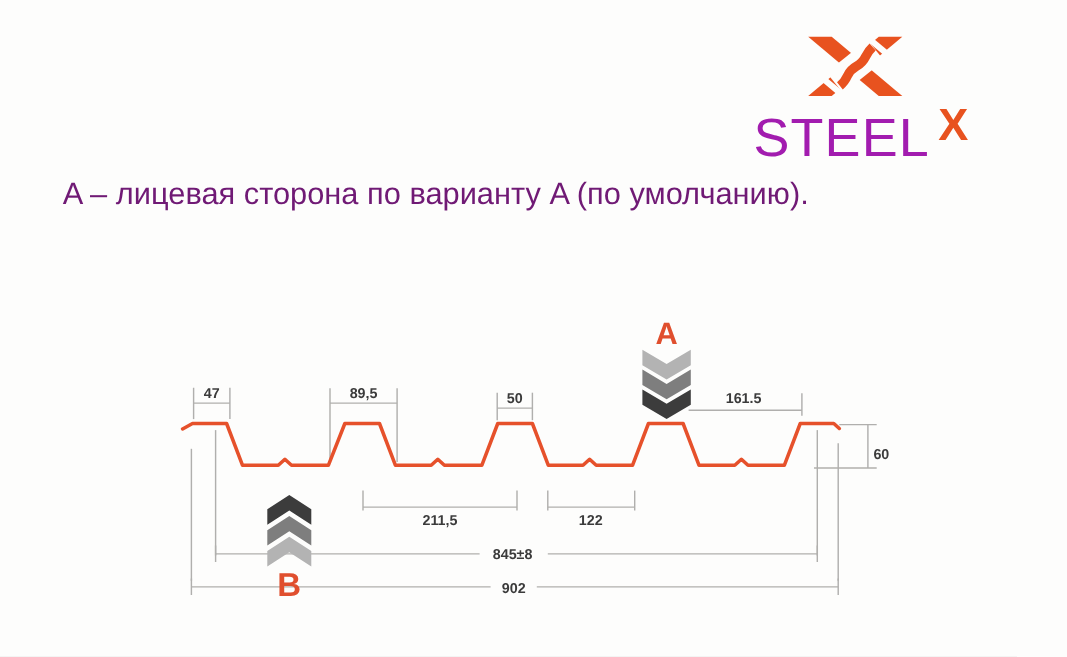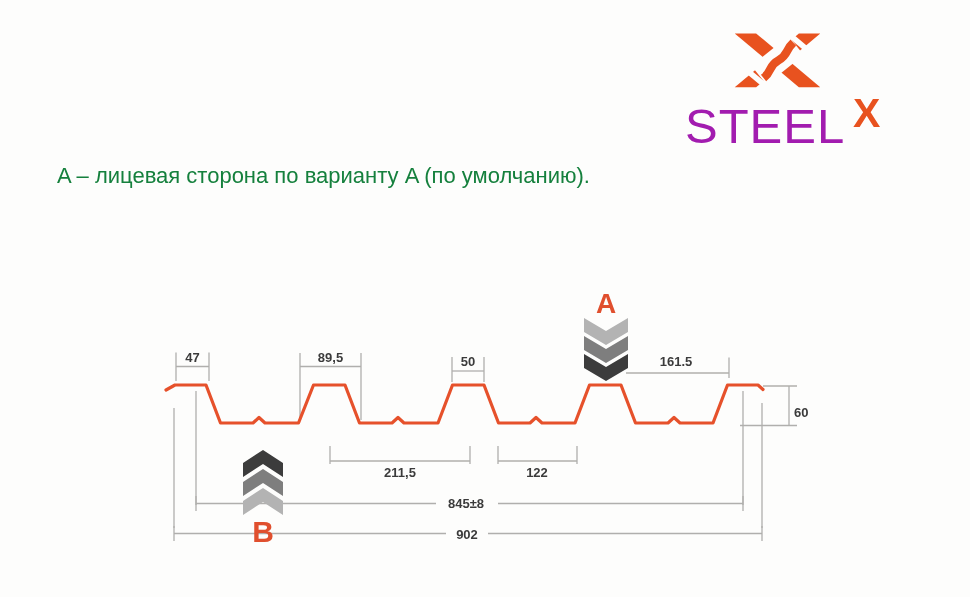--- a/index.html
+++ b/index.html
@@ -14,22 +14,22 @@
     position:absolute;left:685px;top:103px;height:46px;line-height:46px;
     font-size:49px;font-weight:normal;letter-spacing:1px;color:#a21caf;
     white-space:nowrap;
   }
   .brand-x{
     position:absolute;left:853px;top:94px;height:38px;line-height:38px;
     font-size:41px;font-weight:bold;color:#e8521f;
   }
   
   .note{
-    position:absolute;left:57px;margin:0;font-size:22px;line-height:26px;
-    color:#15803d;white-space:nowrap;
+    position:absolute;left:57px;margin:0;font-size:28px;line-height:26px;
+    color:#701a75;white-space:nowrap;
   }
   .note-a{top:163px;}
   .note-b{top:216px;}
   
   svg.drawing{position:absolute;left:0;top:0;width:970px;height:597px;}
   .profile{fill:none;stroke:#e6512b;stroke-width:3.2;stroke-linejoin:round;stroke-linecap:round;}
   .dim{stroke:#b0afad;stroke-width:1.3;fill:none;}
   .dim-label{
     font-family:"Liberation Sans","DejaVu Sans",sans-serif;
     font-size:13px;font-weight:bold;fill:#3b3b3b;text-anchor:middle;

